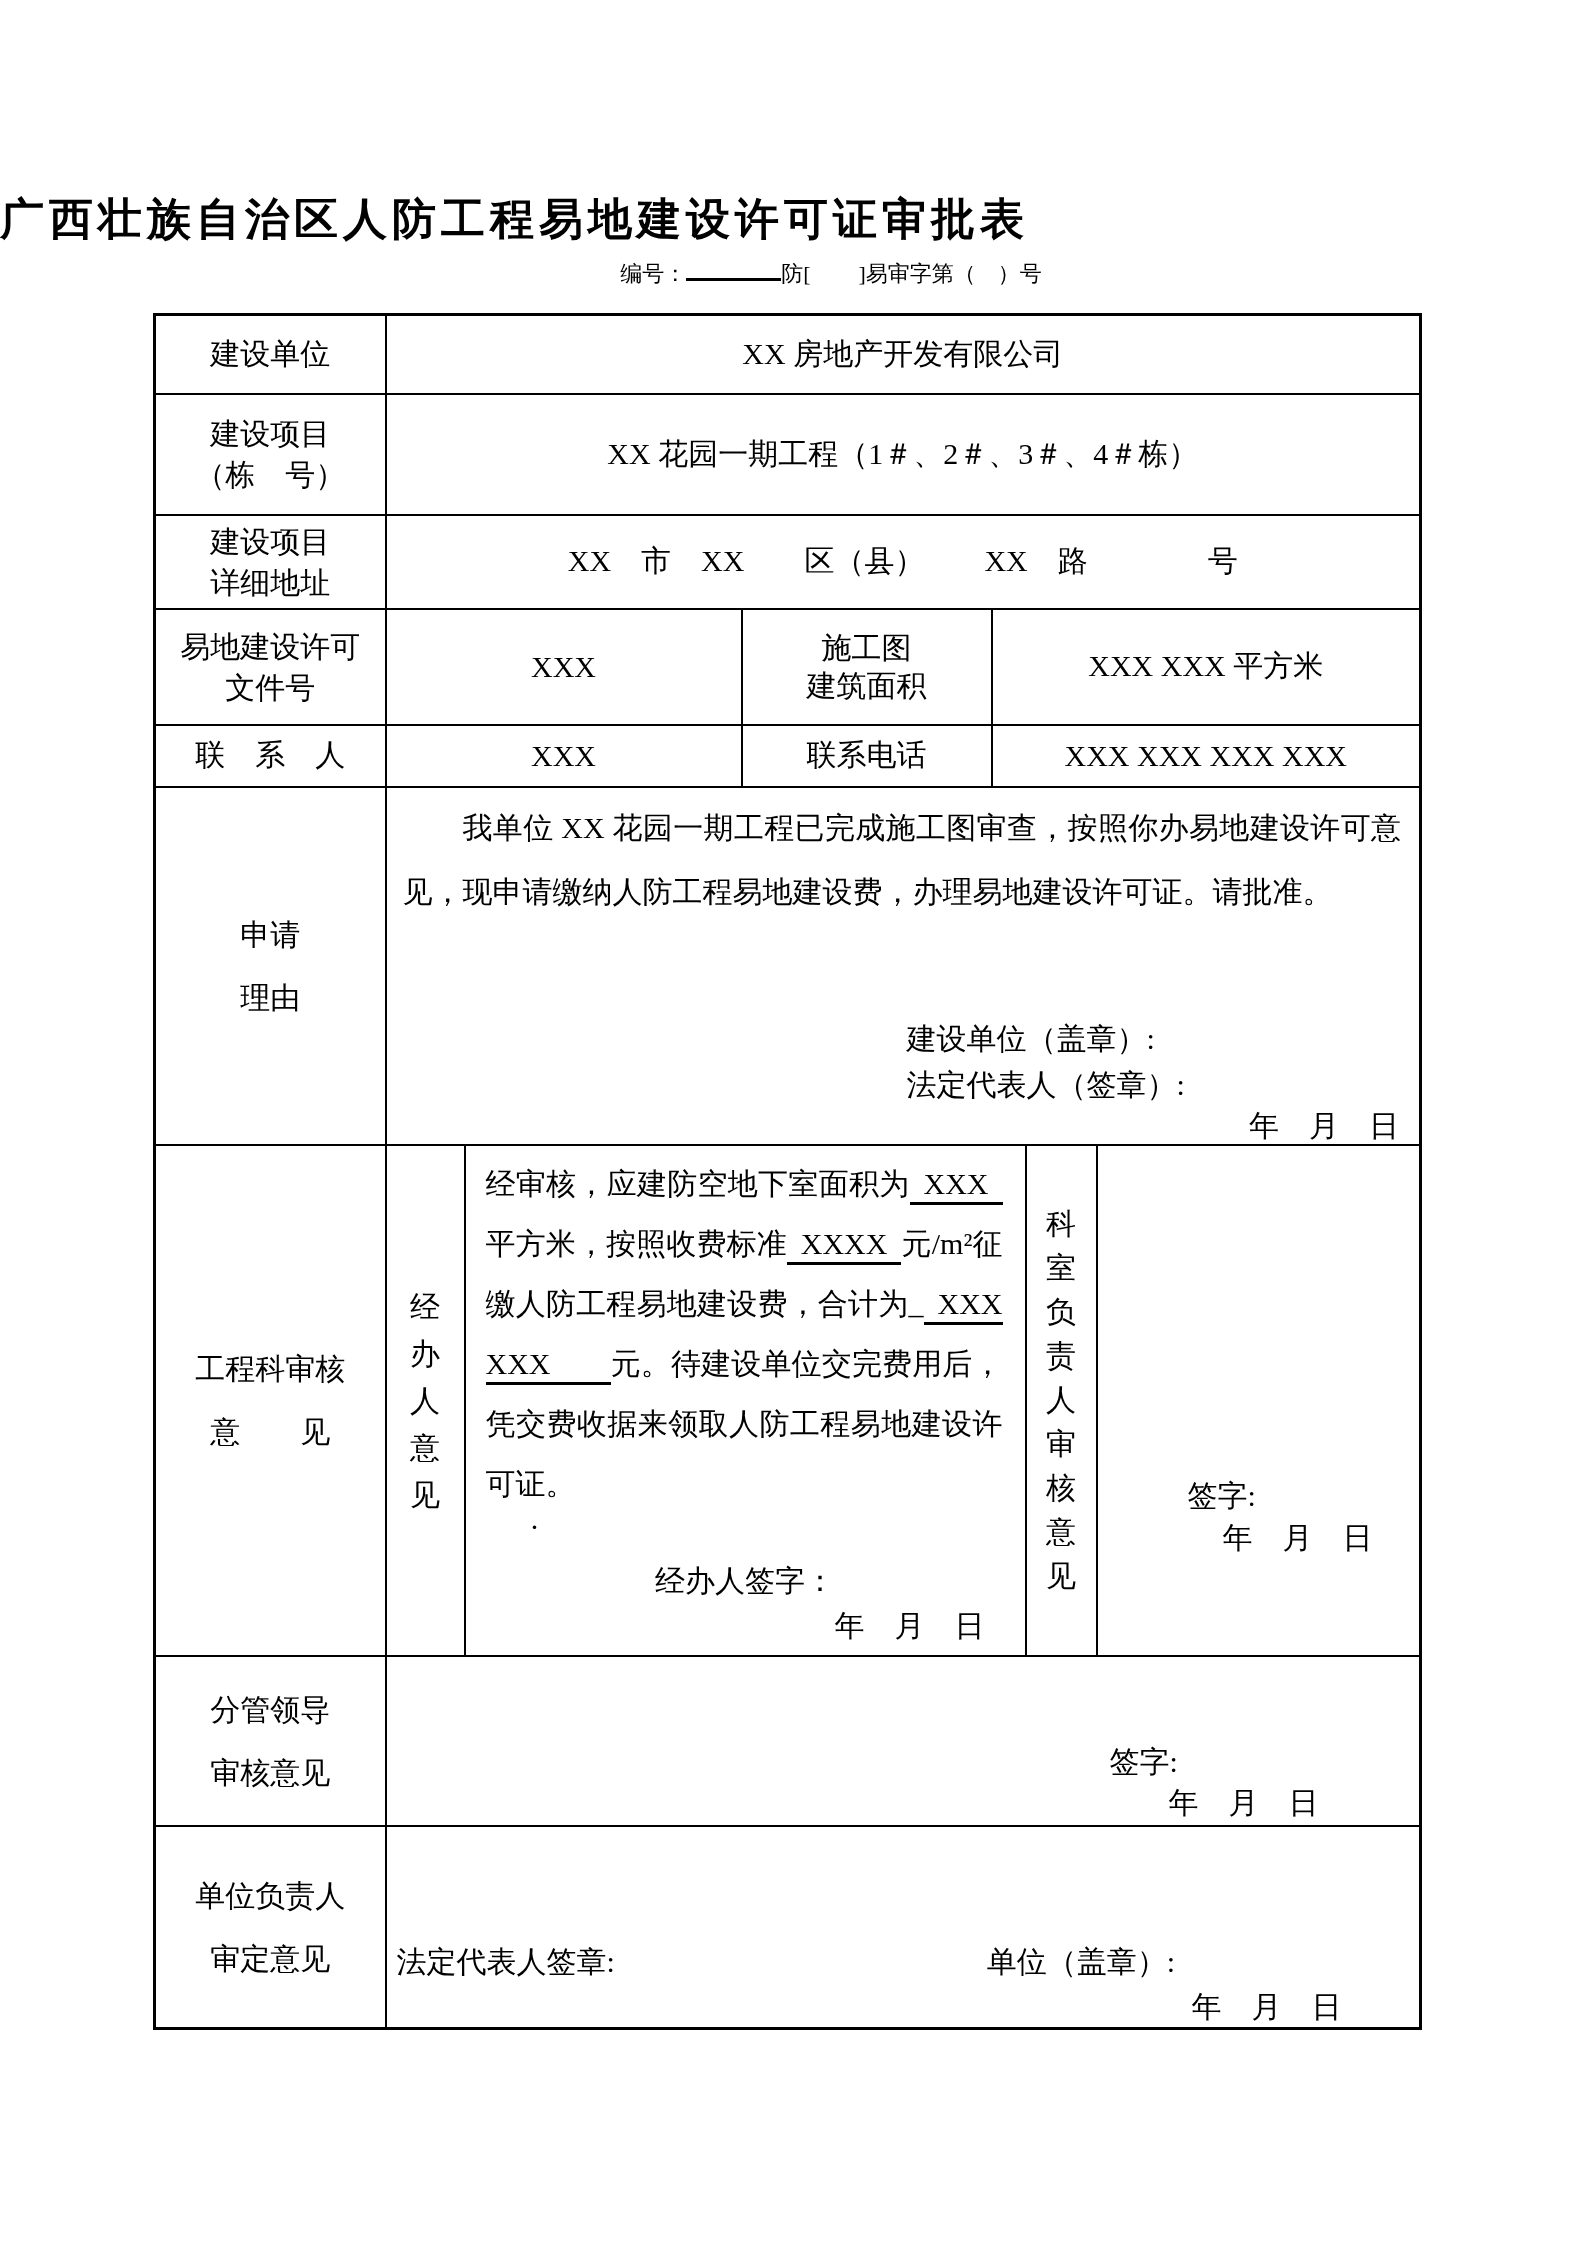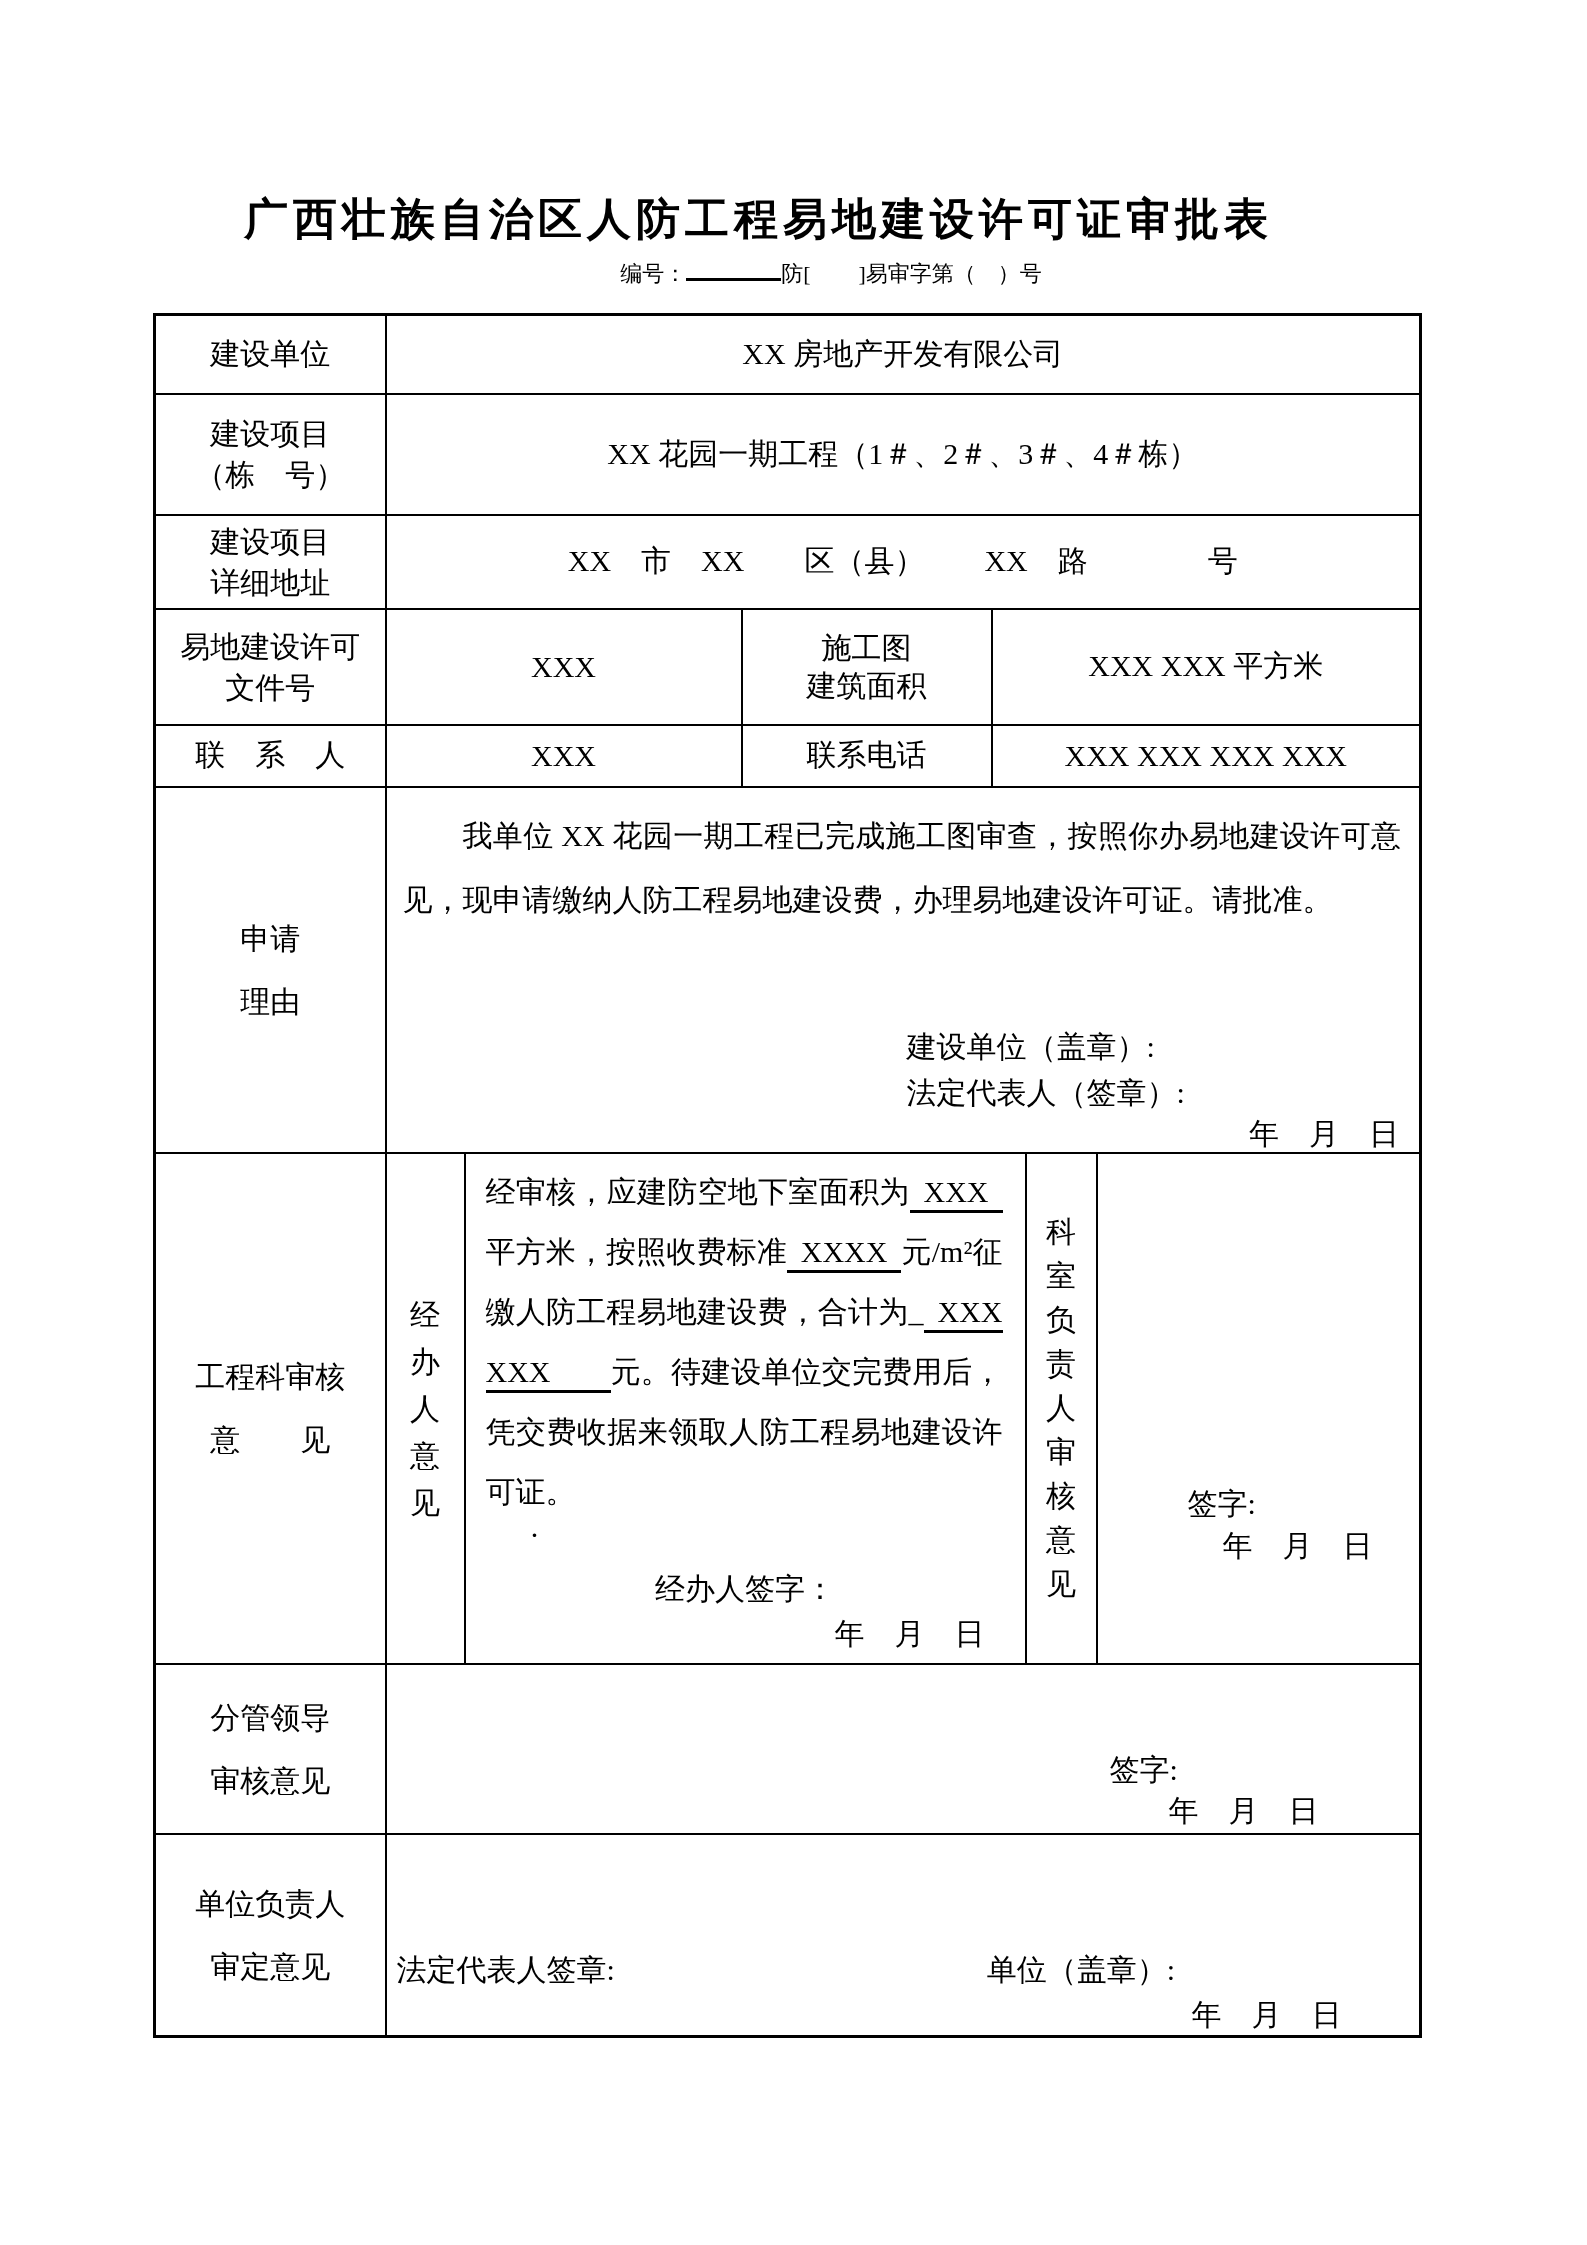--- a/index.html
+++ b/index.html
@@ -10,21 +10,21 @@
   body {
     width: 1587px;
     height: 2245px;
     box-sizing: border-box;
     padding-top: 196px;
     font-family: "Liberation Serif", "DejaVu Serif", serif;
     color: #000;
   }
   
   .doc-title {
-    text-align: center;
+    text-align: left;
     padding-right: 70px;
     font-size: 44px;
     font-weight: bold;
     letter-spacing: 5px;
     line-height: 48px;
     white-space: nowrap;
   }
   .serial-line {
     text-align: center;
     padding-left: 75px;
@@ -79,21 +79,21 @@
     margin: 0 auto;
     text-align: center;
     word-break: break-all;
     line-height: 47px;
   }
   .vstack.chief { line-height: 44px; }
   
   .apply-cell { vertical-align: top; }
   .apply-body {
     margin: 0;
-    padding: 16px 18px 0 16px;
+    padding: 8px 18px 0 16px;
     text-indent: 60px;
     line-height: 64px;
     text-align: justify;
   }
   .apply-sign {
     margin: 92px 0 0 520px;
     line-height: 46px;
   }
   .apply-date {
     text-align: right;

